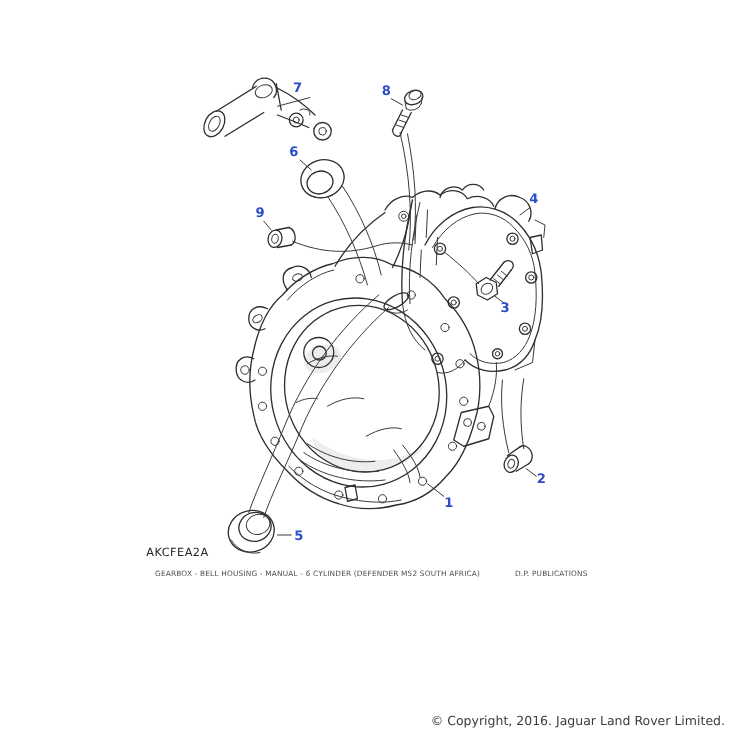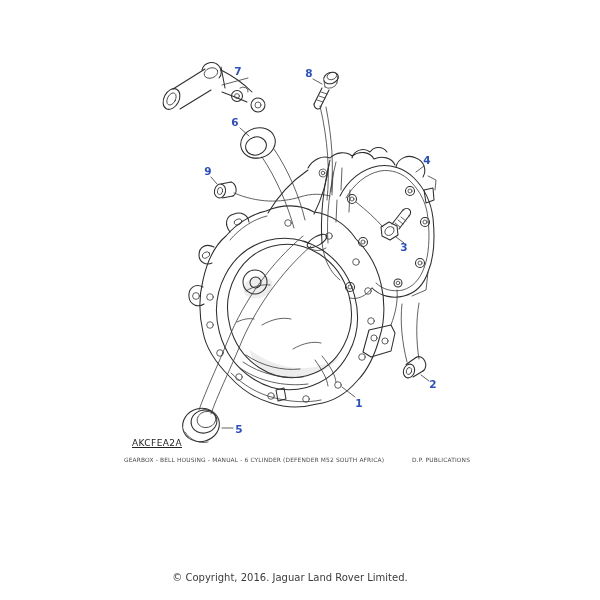--- a/index.html
+++ b/index.html
@@ -7,33 +7,33 @@
     position:relative;width:600px;height:600px;background:#ffffff;overflow:hidden;
     font-family:"Liberation Sans",sans-serif;
   }
   .artwork{position:absolute;left:0;top:0;width:600px;height:600px;}
   .callout{
     position:absolute;transform:translate(-50%,-50%);
     font-family:"DejaVu Sans",sans-serif;font-weight:bold;font-size:10.5px;
     color:#2b4ec8;line-height:1;cursor:pointer;user-select:none;
   }
   .part-code{
-    position:absolute;left:132px;top:438px;font-size:9px;letter-spacing:.4px;
-    color:#222;font-family:"DejaVu Sans",sans-serif;text-decoration:underline;
+    position:absolute;left:117px;top:438px;font-size:9px;letter-spacing:.4px;
+    color:#222;font-family:"DejaVu Sans",sans-serif;
   }
   .caption-left{
     position:absolute;left:124px;top:457px;font-size:5.9px;letter-spacing:.15px;
     color:#4c4c4c;font-family:"DejaVu Sans",sans-serif;
   }
   .caption-right{
     position:absolute;left:412px;top:457px;font-size:5.9px;letter-spacing:.15px;
     color:#4c4c4c;font-family:"DejaVu Sans",sans-serif;
   }
   .footer{
-    position:absolute;left:0;top:572px;width:580px;text-align:center;
+    position:absolute;left:0;top:572px;width:580px;text-align:right;
     font-size:10px;color:#3c3c3c;font-family:"DejaVu Sans",sans-serif;
   }
   svg .ln{fill:none;stroke:#2e2e2e;stroke-width:1.05;stroke-linecap:round;stroke-linejoin:round;}
   svg .thin{fill:none;stroke:#3a3a3a;stroke-width:.8;stroke-linecap:round;}
   svg .shade{fill:#ededed;stroke:none;}
 </style>
 </head>
 <body>
 
 <div class="stage">

